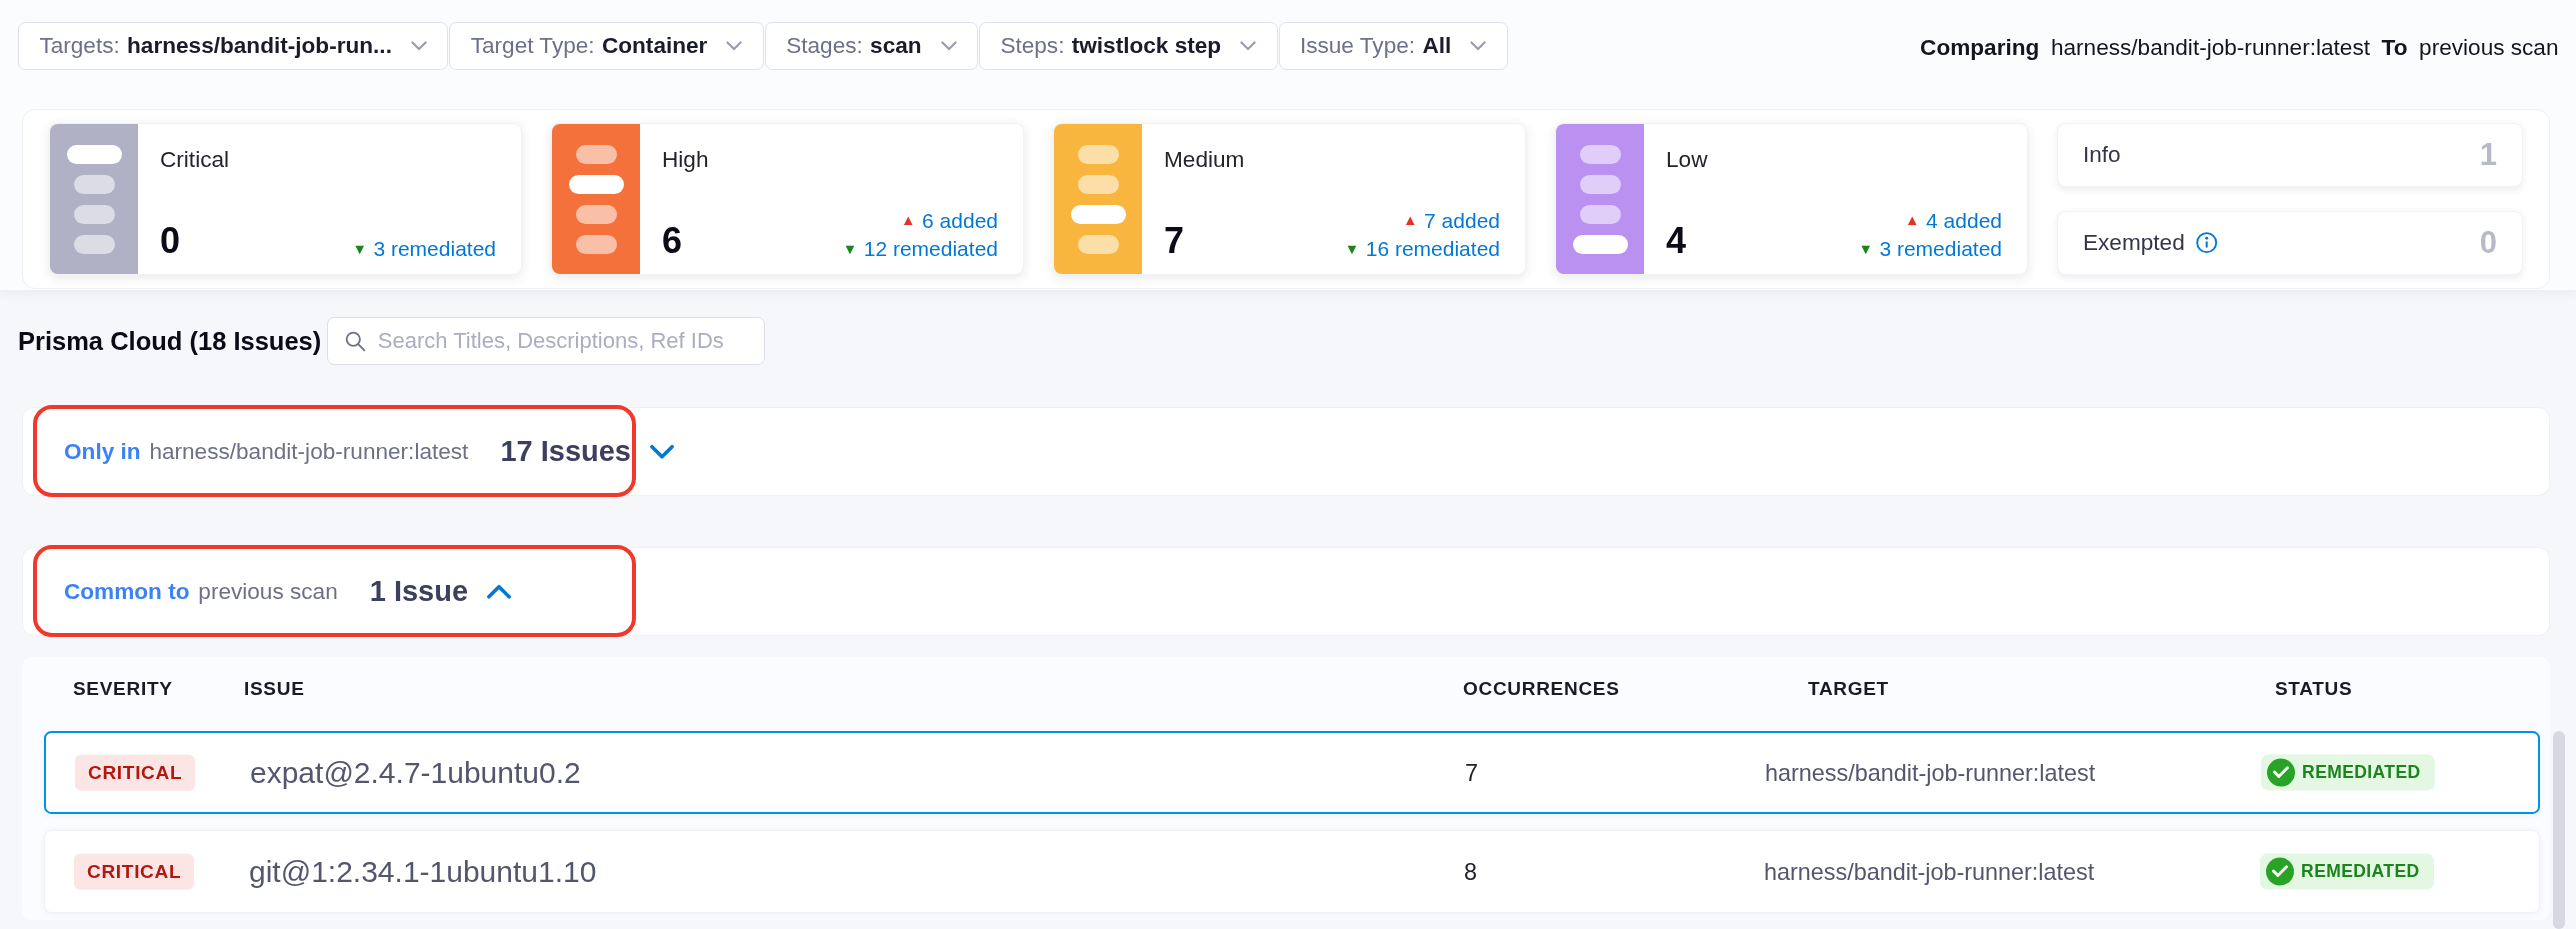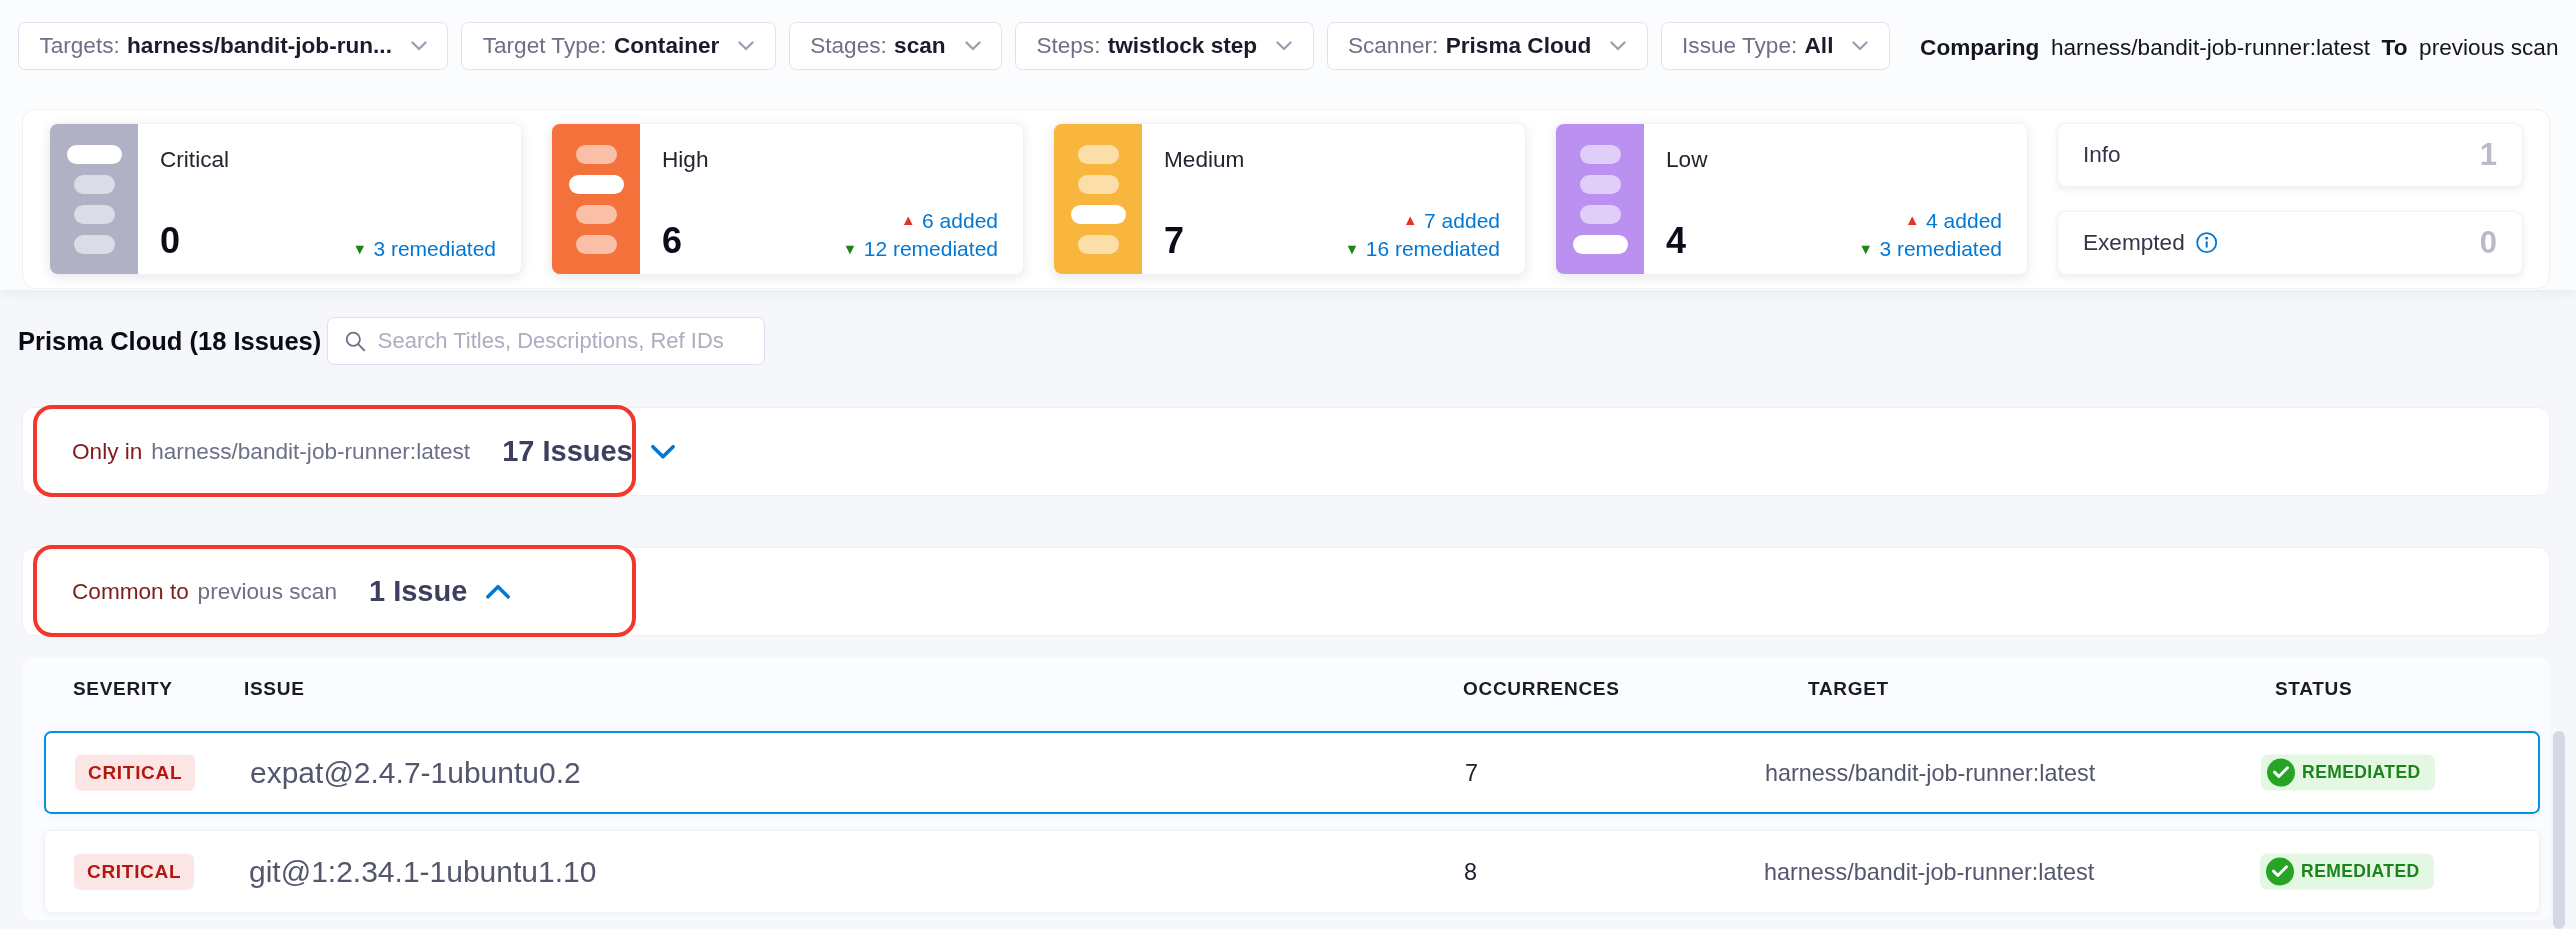--- a/index.html
+++ b/index.html
@@ -6,21 +6,21 @@
   html,body { width:2576px; height:930px; }
   body {
     position:relative; overflow:hidden; background:#f6f7fa;
     font-family:"Liberation Sans", sans-serif; color:#1b1c2b;
   }
 
   
   .topband { position:absolute; left:0; top:0; width:2576px; height:290px;
     background:#fbfcfe; box-shadow:0 4.4px 11.7px rgba(25,26,40,0.05); }
 
-  .filters { position:absolute; left:18px; top:22px; display:flex; gap:13px; }
+  .filters { position:absolute; left:18px; top:22px; display:flex; gap:1px; }
   .fpill { display:inline-flex; align-items:center; height:48px; padding:0 20.4px;
     background:#fff; border:1.5px solid #dfe1ec; border-radius:7.3px; font-size:22.6px; white-space:nowrap; cursor:pointer; }
   .flabel { color:#6d7086; margin-right:7.3px; }
   .fvalue { color:#1b1c2b; font-weight:700; }
   .fchev { margin-left:19px; display:flex; }
 
   .comparing { position:absolute; right:17.5px; top:35px; font-size:22.6px; color:#14151f; white-space:nowrap; }
   .comparing .b { font-weight:700; }
   .comparing .sp { margin:0 5.8px; }
 
@@ -67,21 +67,21 @@
   .search { position:absolute; left:327px; top:317px; width:438px; height:48px; background:#fff;
     border:1.5px solid #dcdee9; border-radius:7.3px; display:flex; align-items:center; padding:0 14.6px; gap:10.2px; }
   .search input { border:none; outline:none; width:100%; font-size:22px; font-family:inherit; background:transparent; color:#333; }
   .search input::placeholder { color:#abadc0; }
 
   .sections { position:absolute; left:22px; top:407px; display:flex; flex-direction:column; gap:51px; }
   .section { position:relative; width:2528px; height:89px; background:#fff; border:1.5px solid #eef0f6;
     border-radius:11.7px; display:flex; align-items:center; padding:0 29px 0 41px; cursor:pointer; }
   .annotation { position:absolute; left:10.2px; top:-2.9px; width:603px; height:92px;
     border:4.4px solid #f0392b; border-radius:19px; pointer-events:none; }
-  .sec-bold { font-size:22.6px; font-weight:400; color:#7f1d1d;margin-left:8px; }
+  .sec-bold { font-size:22.6px; font-weight:700; color:#3b82f6; }
   .sec-rest { font-size:22.6px; color:#6d7086; margin-left:8.8px; }
   .sec-count { font-size:29px; font-weight:700; color:#3c3f5e; margin-left:32px; }
   .chev { margin-left:17.5px; display:flex; cursor:pointer; }
   .chev[data-dir="up"] svg { transform:rotate(180deg); }
 
   .pills { margin-left:auto; display:flex; align-items:center; }
   .pill { width:111px; height:70px; border-radius:7.3px; padding:11px 0 0 17.5px; margin-left:2.9px; }
   .pname { font-size:21px; color:#6f7188; }
   .pvalue { font-size:22.6px; font-weight:700; margin-top:5.8px; color:#3e4057; }
 
@@ -150,29 +150,20 @@
     <div class="fpill">
     <span class="flabel">Steps:</span>
     <span class="fvalue">twistlock step</span>
     <span class="fchev">
       <svg width="16" height="11" viewBox="0 0 22 15">
           <polyline points="2,2 11,11 20,2" stroke="#9a9cb0" stroke-width="3" fill="none" stroke-linecap="round"></polyline>
         </svg>
     </span>
   </div>
     <div class="fpill">
-    <span class="flabel">Scanner:</span>
-    <span class="fvalue">Prisma Cloud</span>
-    <span class="fchev">
-      <svg width="16" height="11" viewBox="0 0 22 15">
-          <polyline points="2,2 11,11 20,2" stroke="#9a9cb0" stroke-width="3" fill="none" stroke-linecap="round"></polyline>
-        </svg>
-    </span>
-  </div>
-    <div class="fpill">
     <span class="flabel">Issue Type:</span>
     <span class="fvalue">All</span>
     <span class="fchev">
       <svg width="16" height="11" viewBox="0 0 22 15">
           <polyline points="2,2 11,11 20,2" stroke="#9a9cb0" stroke-width="3" fill="none" stroke-linecap="round"></polyline>
         </svg>
     </span>
   </div>
 </div>
 

